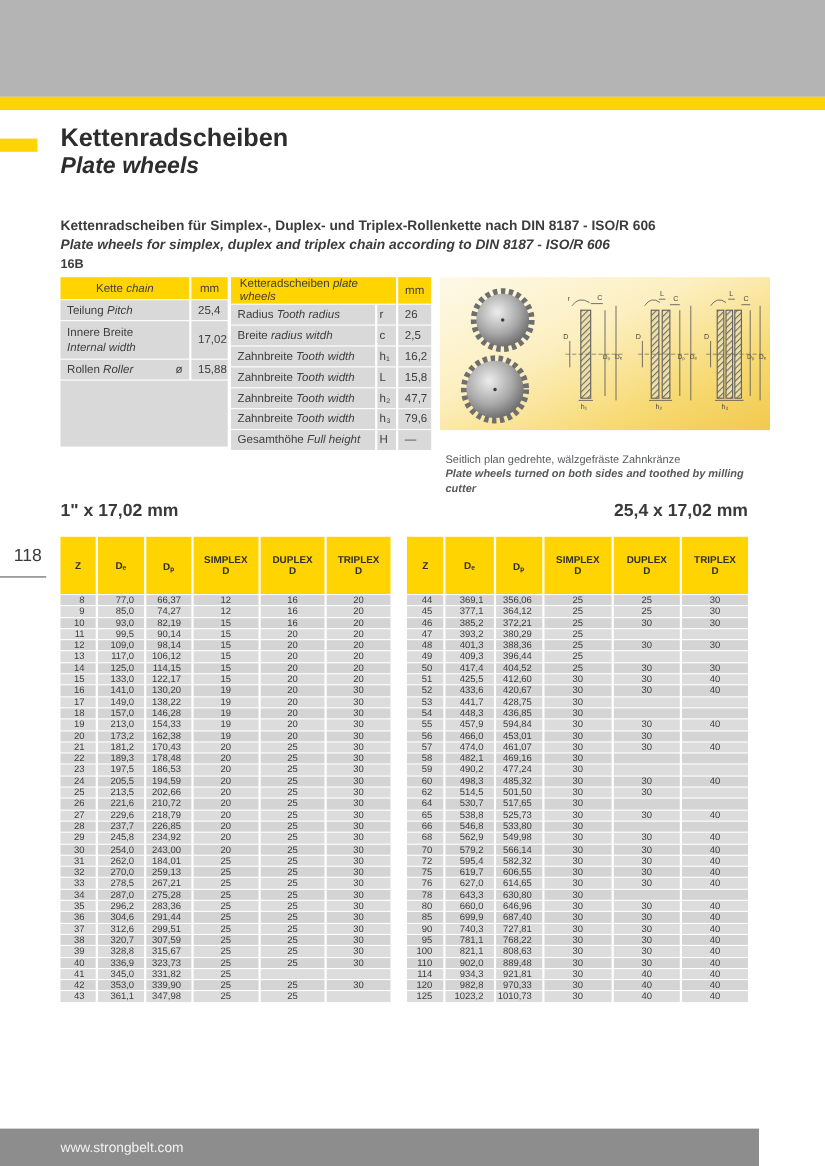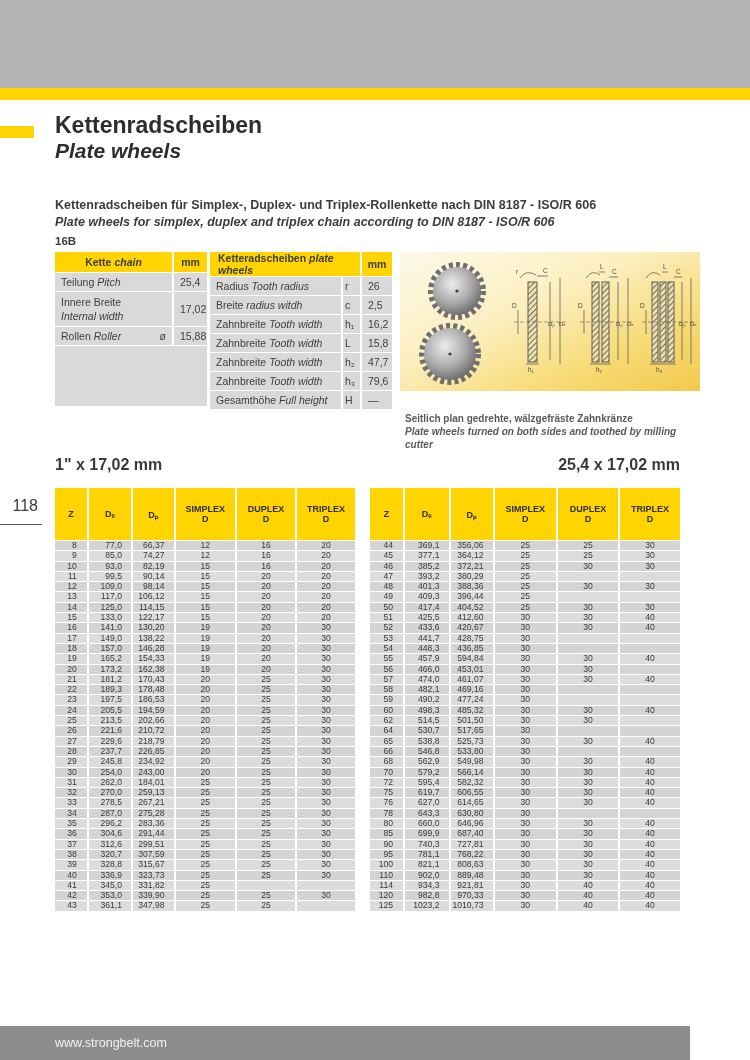--- a/index.html
+++ b/index.html
@@ -16,37 +16,37 @@
 
   .intro{position:absolute;top:197px;left:55px;font-size:12.5px;line-height:17px;color:#3c3c3c}
   .intro .de{font-weight:bold}
   .intro .en{font-weight:bold;font-style:italic}
   .size-code{position:absolute;top:235px;left:55px;font-size:11.5px;font-weight:bold;color:#3c3c3c}
 
   
   .mini{position:absolute;top:251px;border-collapse:separate;border-spacing:2px 1px;table-layout:fixed;font-size:10.5px;color:#3e3e3e}
   #chain-table{left:53px;width:154px}
   #wheel-table{left:208px;width:184px}
-  .mini th{background:#ffd400;height:20px;font-weight:bold;padding:0 4px}
+  .mini th{background:#ffd400;height:20px;font-weight:normal;padding:0 4px}
   .mini th.lbl{text-align:center}
   .mini th.lbl-left{text-align:left;padding-left:8px}
   .mini th.unit{text-align:center}
   .mini td{background:#d9d9d9;padding:0 6px;vertical-align:middle;height:18px}
   .mini td.tall{height:34px;line-height:14px}
   .mini td.sym{padding:0 2px;text-align:left}
   .mini td.val{text-align:left}
   .mini i{font-style:italic}
   .mini .oe{float:right}
   .mini td.filler{height:60px;background:#d9d9d9}
 
   
   .fig{position:absolute;left:400px;top:252px;width:300px;height:139px;
        background:linear-gradient(155deg,#fdf9e8 0%,#fcefc0 40%,#f7d971 75%,#f1c94e 100%)}
   .caption{position:absolute;left:405px;top:412px;width:300px;font-size:10px;line-height:13px;color:#58595b}
-  .caption .de{font-weight:bold}
+  .caption .de{font-weight:normal}
   .caption .en{font-weight:bold;font-style:italic}
 
   .section-title{position:absolute;top:456px;font-size:16px;font-weight:bold;color:#3a3a3a}
   #sec-left{left:55px}
   #sec-right{left:370px;width:310px;text-align:right}
 
   .pagenum{position:absolute;left:0;top:497px;width:38px;text-align:right;font-size:16px;color:#3a3a3a;
            padding:0 4px 9px 0;border-bottom:1px solid #5a5a5a}
 
   
@@ -383,21 +383,21 @@
       <tr>
         <td>18</td>
         <td>157,0</td>
         <td>146,28</td>
         <td>19</td>
         <td>20</td>
         <td>30</td>
       </tr>
       <tr>
         <td>19</td>
-        <td>165,2</td>
+        <td>213,0</td>
         <td>154,33</td>
         <td>19</td>
         <td>20</td>
         <td>30</td>
       </tr>
       <tr>
         <td>20</td>
         <td>173,2</td>
         <td>162,38</td>
         <td>19</td>

